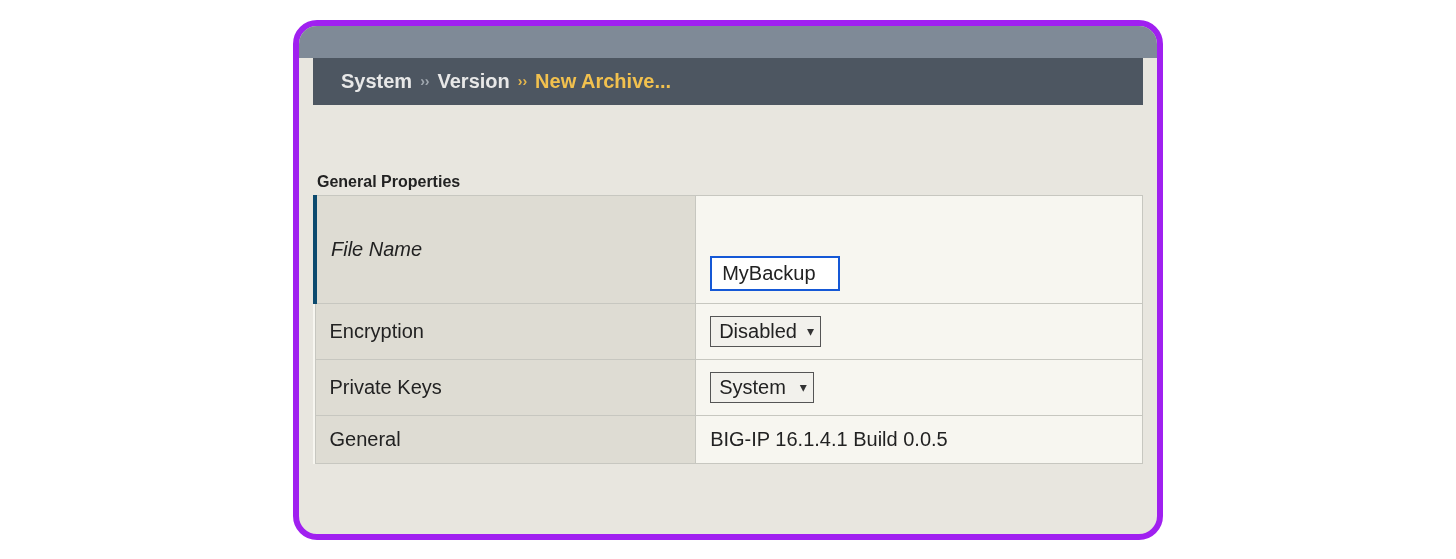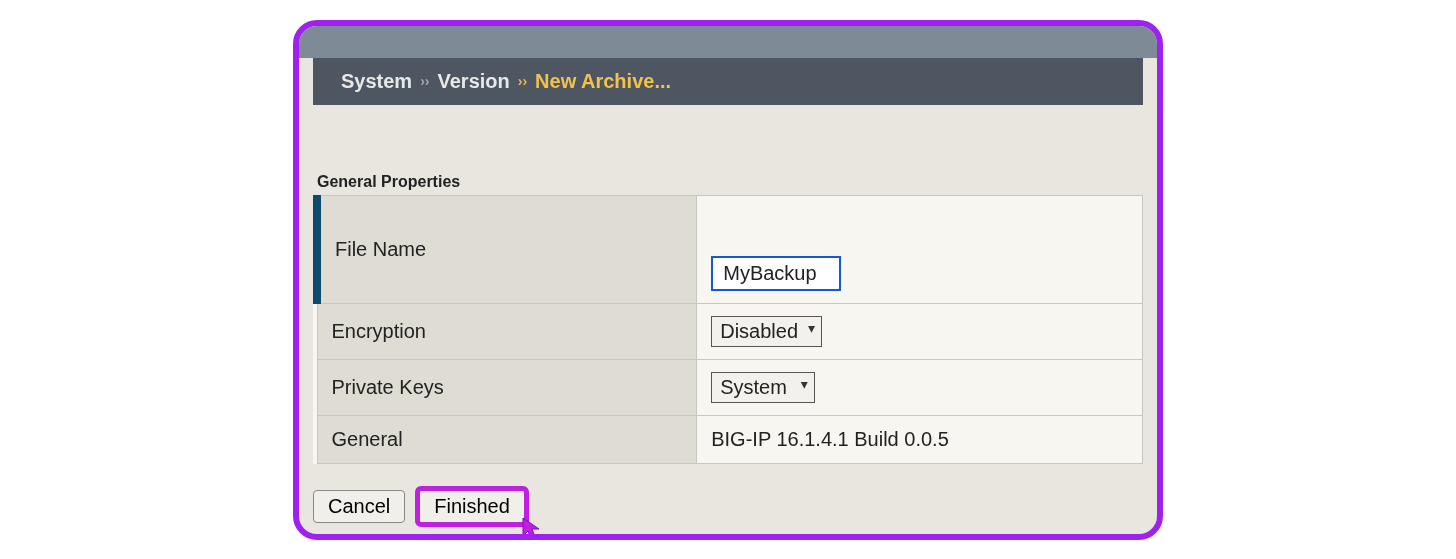--- a/index.html
+++ b/index.html
@@ -49,39 +49,40 @@
     padding: 12px 14px;
     font-size: 20px;
     color: #222;
   }
   table.props tr td:first-child {
     background: #dedcd3;
     width: 46%;
     position: relative;
   }
   tr.active td:first-child {
-    border-left: 8px solid #0c4a6e;
+    border-left: 4px solid #0c4a6e;
     padding-left: 14px;
+    font-style: italic;
   }
   .text-input {
     border: 2px solid #1558d6;
     padding: 4px 10px;
     font-size: 20px;
     background: #fff;
     display: inline-block;
     min-width: 130px;
     margin-top: 48px;
   }
   .select {
     border: 1px solid #555;
     padding: 3px 6px 3px 8px;
     font-size: 20px;
     background: #f2f1ec;
     display: inline-flex;
-    align-items: flex-start;
+    align-items: center;
     gap: 10px;
   }
   .select .caret {
     font-size: 14px;
     color: #333;
   }
   .button-row {
     margin-top: 26px;
     display: flex;
     gap: 14px;
@@ -148,23 +149,14 @@
             <span class="caret">&nbsp;▾</span>
           </span>
         </td>
       </tr>
       <tr>
         <td>General</td>
         <td>BIG-IP 16.1.4.1 Build 0.0.5</td>
       </tr>
     </tbody>
       </table>
-    <div class="button-row">
-      <button class="btn">Cancel</button>
-      <button class="btn highlighted">Finished</button>
-      <div class="cursor">
-        <svg width="22" height="26" viewBox="0 0 22 26">
-          <path d="M2 2 L2 20 L7 15 L10 23 L14 21 L11 13 L18 13 Z" fill="#c020e0" stroke="#8010b0" stroke-width="1"></path>
-        </svg>
-      </div>
-    </div>
   </div>
 </div>
 
 </body></html>

